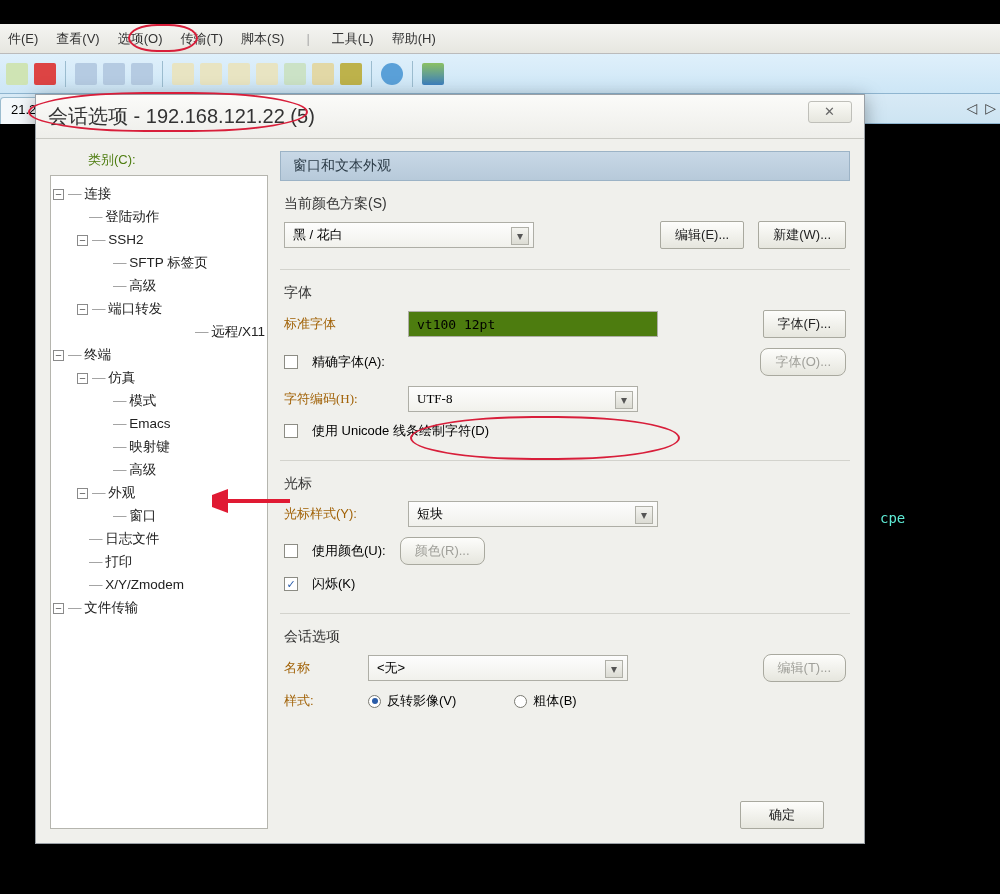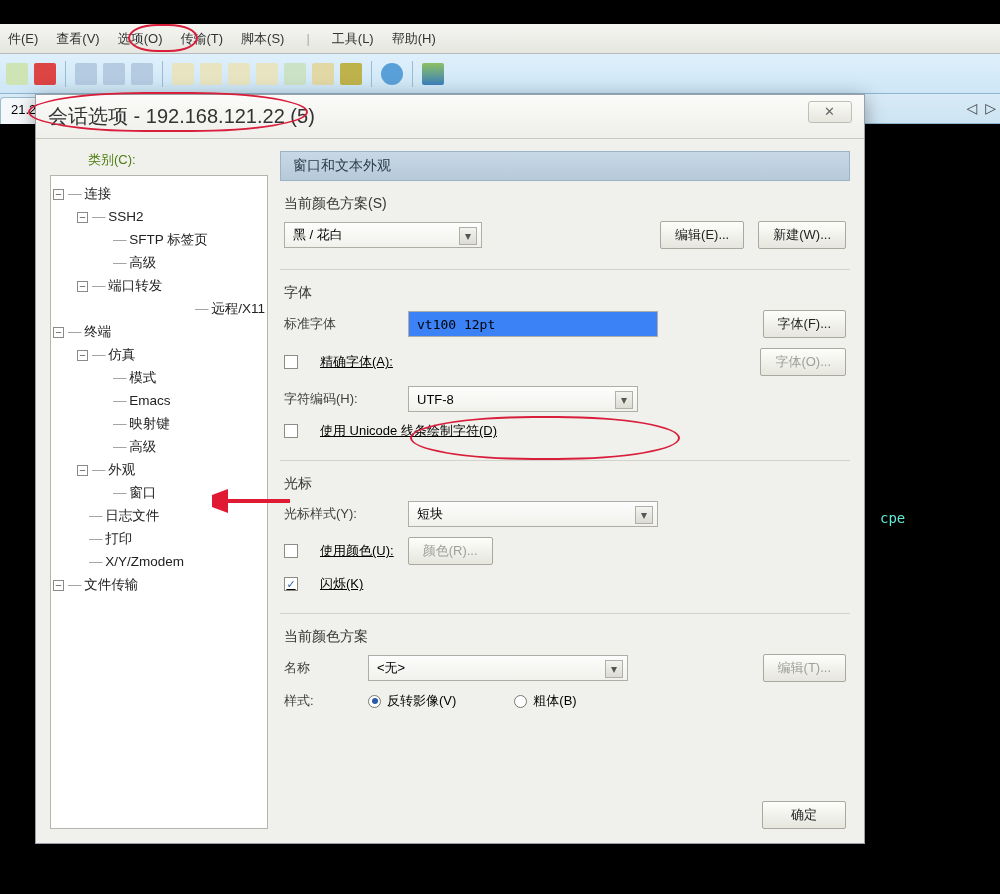--- a/index.html
+++ b/index.html
@@ -161,21 +161,21 @@
     font-size: 14px;
   }
   .group {
     padding: 4px 4px 10px 4px;
     border-bottom: 1px solid #d3d3cd;
   }
   .group:last-child { border-bottom:none; }
   .grp-title { color:#333; margin-bottom:8px; font-size:14px; }
 
   .row { display:flex; align-items:center; gap:14px; margin-bottom:10px; }
-  .row label { min-width: 110px; color:#404040; }
+  .row label { min-width: 110px; color:#a16207; }
   .row label.narrow { min-width: 70px; }
 
   .select, .textval {
     height: 26px;
     background: linear-gradient(#fdfdfd,#f1f1ec);
     border: 1px solid #aeaea6;
     display:flex; align-items:center;
     padding: 0 8px;
     position: relative;
   }
@@ -191,24 +191,24 @@
   .btn {
     height: 28px;
     padding: 0 14px;
     background: linear-gradient(#fdfdfb,#e6e6de);
     border: 1px solid #a9a99f;
     border-radius: 2px;
     color:#222;
     display:inline-flex; align-items:center;
     cursor: default;
   }
-  .btn.disabled { color:#a0a09a; }
+  .btn.disabled { color:#a0a09a;border-radius:8px; }
 
   .chk {
-    display:inline-flex; align-items:center; gap:22px;text-decoration:underline;
+    display:inline-flex; align-items:center; gap:14px;
   }
   .chkbox {
     width:14px; height:14px;
     border:1px solid #8c8c84;
     background:#fff;
     display:inline-flex; align-items:center; justify-content:center;
     font-size:11px; color:#2a5ca8;
   }
 
   .radio {
@@ -235,24 +235,24 @@
   }
 
   .arrow-annot {
     position:absolute;
     z-index:45;
     color:#e01a33;
   }
 
   .dlg-footer {
     position:absolute;
-    right: 18px; bottom: 14px; margin-top: 6px;
-  }
-
-  .textval.plain { background:#3b82f6; }
+    right: 40px; bottom: 14px; margin-top: 6px;
+  }
+
+  .textval.plain { background:#4d7c0f; }
 
   
   .bgtext {
     position:absolute; color:#5eead4; font-family: monospace;
     font-size:14px;
   }
 </style>
 </head>
 <body>
 
@@ -306,20 +306,21 @@
     <span class="title-text">会话选项 - 192.168.121.22 (5)</span>
     <div class="close-btn">✕</div>
   </div>
 
   <div class="dlg-body">
 
     <div class="left-pane">
       <div class="left-label">类别(C):</div>
       <div class="tree">
         <div class="node"><span class="exp">−</span><span class="dash">—</span> <span>连接</span></div>
+        <div class="node" style="padding-left:36px;"><span class="dash">—</span> <span>登陆动作</span></div>
         <div class="node" style="padding-left:24px;"><span class="exp">−</span><span class="dash">—</span> <span>SSH2</span></div>
         <div class="node" style="padding-left:60px;"><span class="dash">—</span> <span>SFTP 标签页</span></div>
         <div class="node" style="padding-left:60px;"><span class="dash">—</span> <span>高级</span></div>
         <div class="node" style="padding-left:24px;"><span class="exp">−</span><span class="dash">—</span> <span>端口转发</span></div>
         <div class="node" style="padding-left:60px;text-align:right;"><span class="dash">—</span> <span>远程/X11</span></div>
         <div class="node"><span class="exp">−</span><span class="dash">—</span> <span>终端</span></div>
         <div class="node" style="padding-left:24px;"><span class="exp">−</span><span class="dash">—</span> <span>仿真</span></div>
         <div class="node" style="padding-left:60px;"><span class="dash">—</span> <span>模式</span></div>
         <div class="node" style="padding-left:60px;"><span class="dash">—</span> <span>Emacs</span></div>
         <div class="node" style="padding-left:60px;"><span class="dash">—</span> <span>映射键</span></div>
@@ -332,21 +333,21 @@
         <div class="node"><span class="exp">−</span><span class="dash">—</span> <span>文件传输</span></div>
       </div>
     </div>
 
     <div class="right-pane" style="position:relative;">
       <div class="section-title">窗口和文本外观</div>
 
       <div class="group">
         <div class="grp-title">当前颜色方案(S)</div>
         <div class="row">
-          <div class="select" style="width:198px;">
+          <div class="select" style="width:250px;">
             <span>黑 / 花白</span>
             <span class="arrow"></span>
           </div>
           <div style="flex:1"></div>
           <div class="btn">编辑(E)...</div>
           <div class="btn">新建(W)...</div>
         </div>
       </div>
 
       <div class="group" style="position:relative;">
@@ -361,21 +362,21 @@
 
         <div class="row">
           <div class="chk">
             <span class="chkbox"></span>
             <span>精确字体(A):</span>
           </div>
           <div style="flex:1"></div>
           <div class="btn disabled">字体(O)...</div>
         </div>
 
-        <div class="row" style="position:relative;">
+        <div class="row" style="position:relative;font-family:Liberation Serif, serif;">
           <label>字符编码(H):</label>
           <div class="select" style="width:230px;">
             <span>UTF-8</span>
             <span class="arrow"></span>
           </div>
         </div>
         <div class="encoding-highlight" style="left:130px; top:136px; width:270px; height:44px;"></div>
 
         <div class="row">
           <div class="chk">
@@ -412,21 +413,21 @@
         </div>
         <div class="row">
           <div class="chk">
             <span class="chkbox">✓</span>
             <span>闪烁(K)</span>
           </div>
         </div>
       </div>
 
       <div class="group">
-        <div class="grp-title">当前颜色方案</div>
+        <div class="grp-title">会话选项</div>
         <div class="row">
           <label class="narrow">名称</label>
           <div class="select" style="width:260px;">
             <span>&lt;无&gt;</span>
             <span class="arrow"></span>
           </div>
           <div style="flex:1"></div>
           <div class="btn disabled">编辑(T)...</div>
         </div>
         <div class="row">

